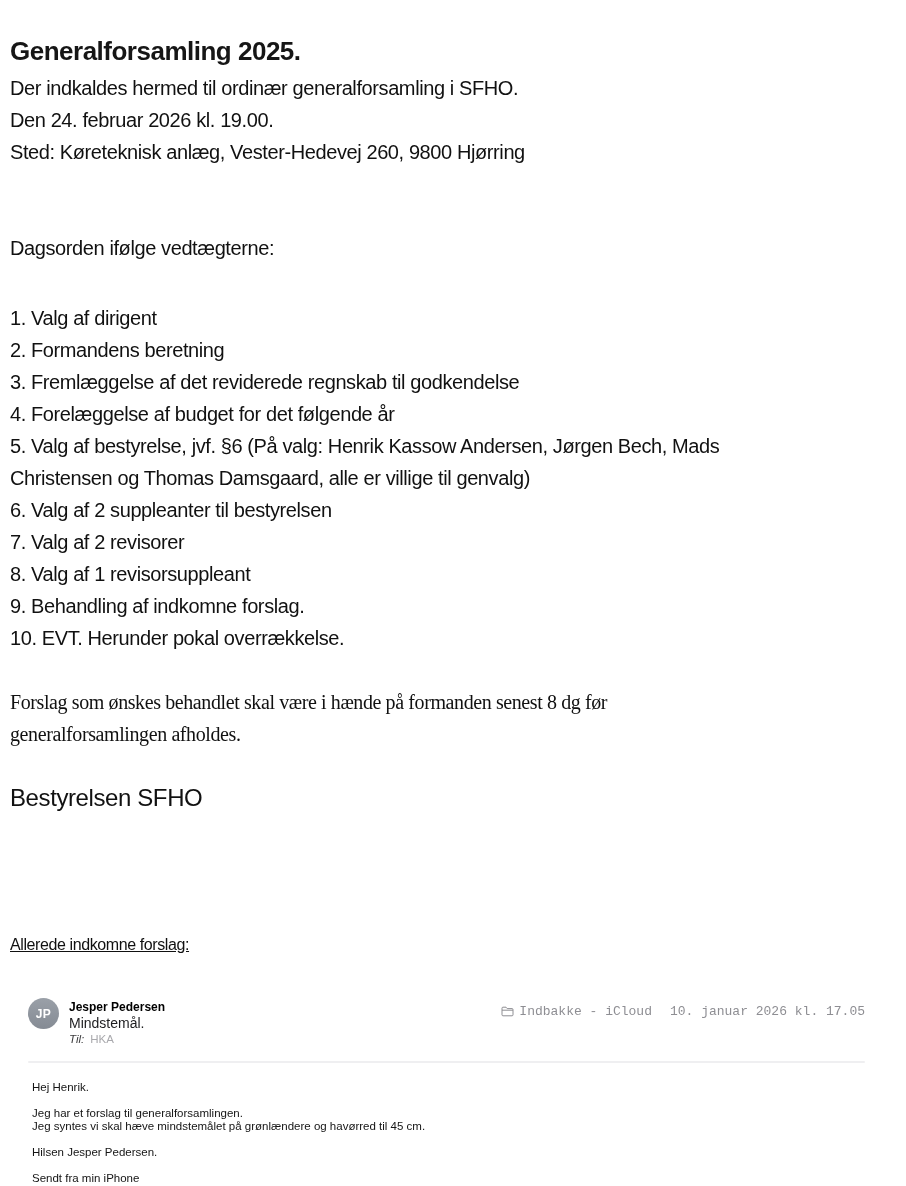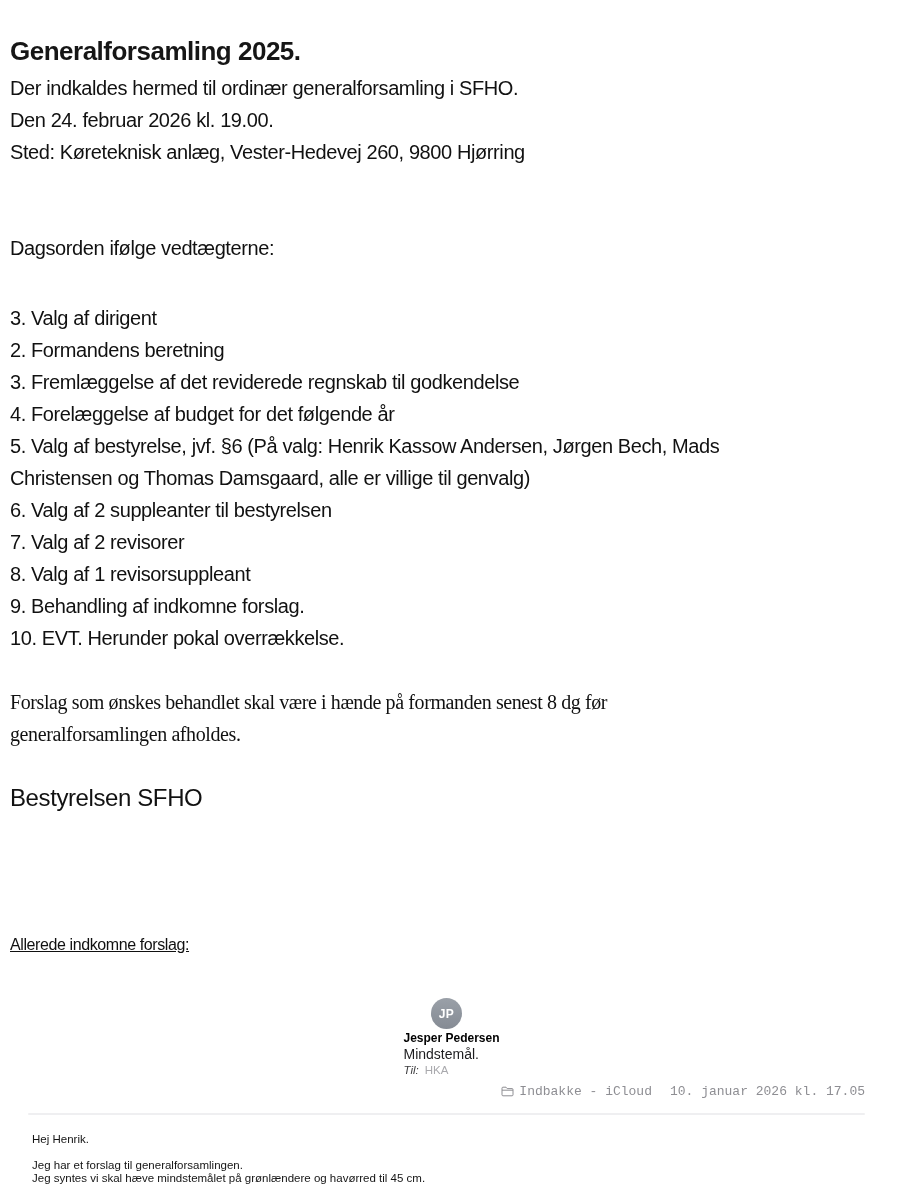--- a/index.html
+++ b/index.html
@@ -53,21 +53,21 @@
     font-size:16px; line-height:32px;
     letter-spacing:-0.4px;
     text-decoration:underline;
   }
 
   
   .email {
     margin:37px 0 0 18px;
     width:837px;
   }
-  .email-header { display:flex; align-items:center;flex-direction:column; }
+  .email-header { display:flex; align-items:flex-start; }
   .avatar {
     width:31px; height:31px; border-radius:50%;
     background:linear-gradient(#9aa0a8, #858b94);
     color:#ffffff;
     font-size:12px; font-weight:600;
     display:flex; align-items:center; justify-content:center;
     flex:0 0 auto;
     letter-spacing:0.3px;
   }
   .email-header-text { margin-left:10px; padding-top:1px; }
@@ -111,21 +111,21 @@
 
     <div>
       <div class="intro-line">Der indkaldes hermed til ordinær generalforsamling i SFHO.</div>
       <div class="intro-line">Den 24. februar 2026 kl. 19.00.</div>
       <div class="intro-line">Sted: Køreteknisk anlæg, Vester-Hedevej 260, 9800 Hjørring</div>
     </div>
 
     <div class="agenda-heading">Dagsorden ifølge vedtægterne:</div>
 
     <div class="agenda">
-      <div class="agenda-item">3. Valg af dirigent</div>
+      <div class="agenda-item">1. Valg af dirigent</div>
       <div class="agenda-item">2. Formandens beretning</div>
       <div class="agenda-item">3. Fremlæggelse af det reviderede regnskab til godkendelse</div>
       <div class="agenda-item">4. Forelæggelse af budget for det følgende år</div>
       <div class="agenda-item">5. Valg af bestyrelse, jvf. §6 (På valg: Henrik Kassow Andersen, Jørgen Bech, Mads
 Christensen og Thomas Damsgaard, alle er villige til genvalg)</div>
       <div class="agenda-item">6. Valg af 2 suppleanter til bestyrelsen</div>
       <div class="agenda-item">7. Valg af 2 revisorer</div>
       <div class="agenda-item">8. Valg af 1 revisorsuppleant</div>
       <div class="agenda-item">9. Behandling af indkomne forslag.</div>
       <div class="agenda-item">10. EVT. Herunder pokal overrækkelse.</div>

